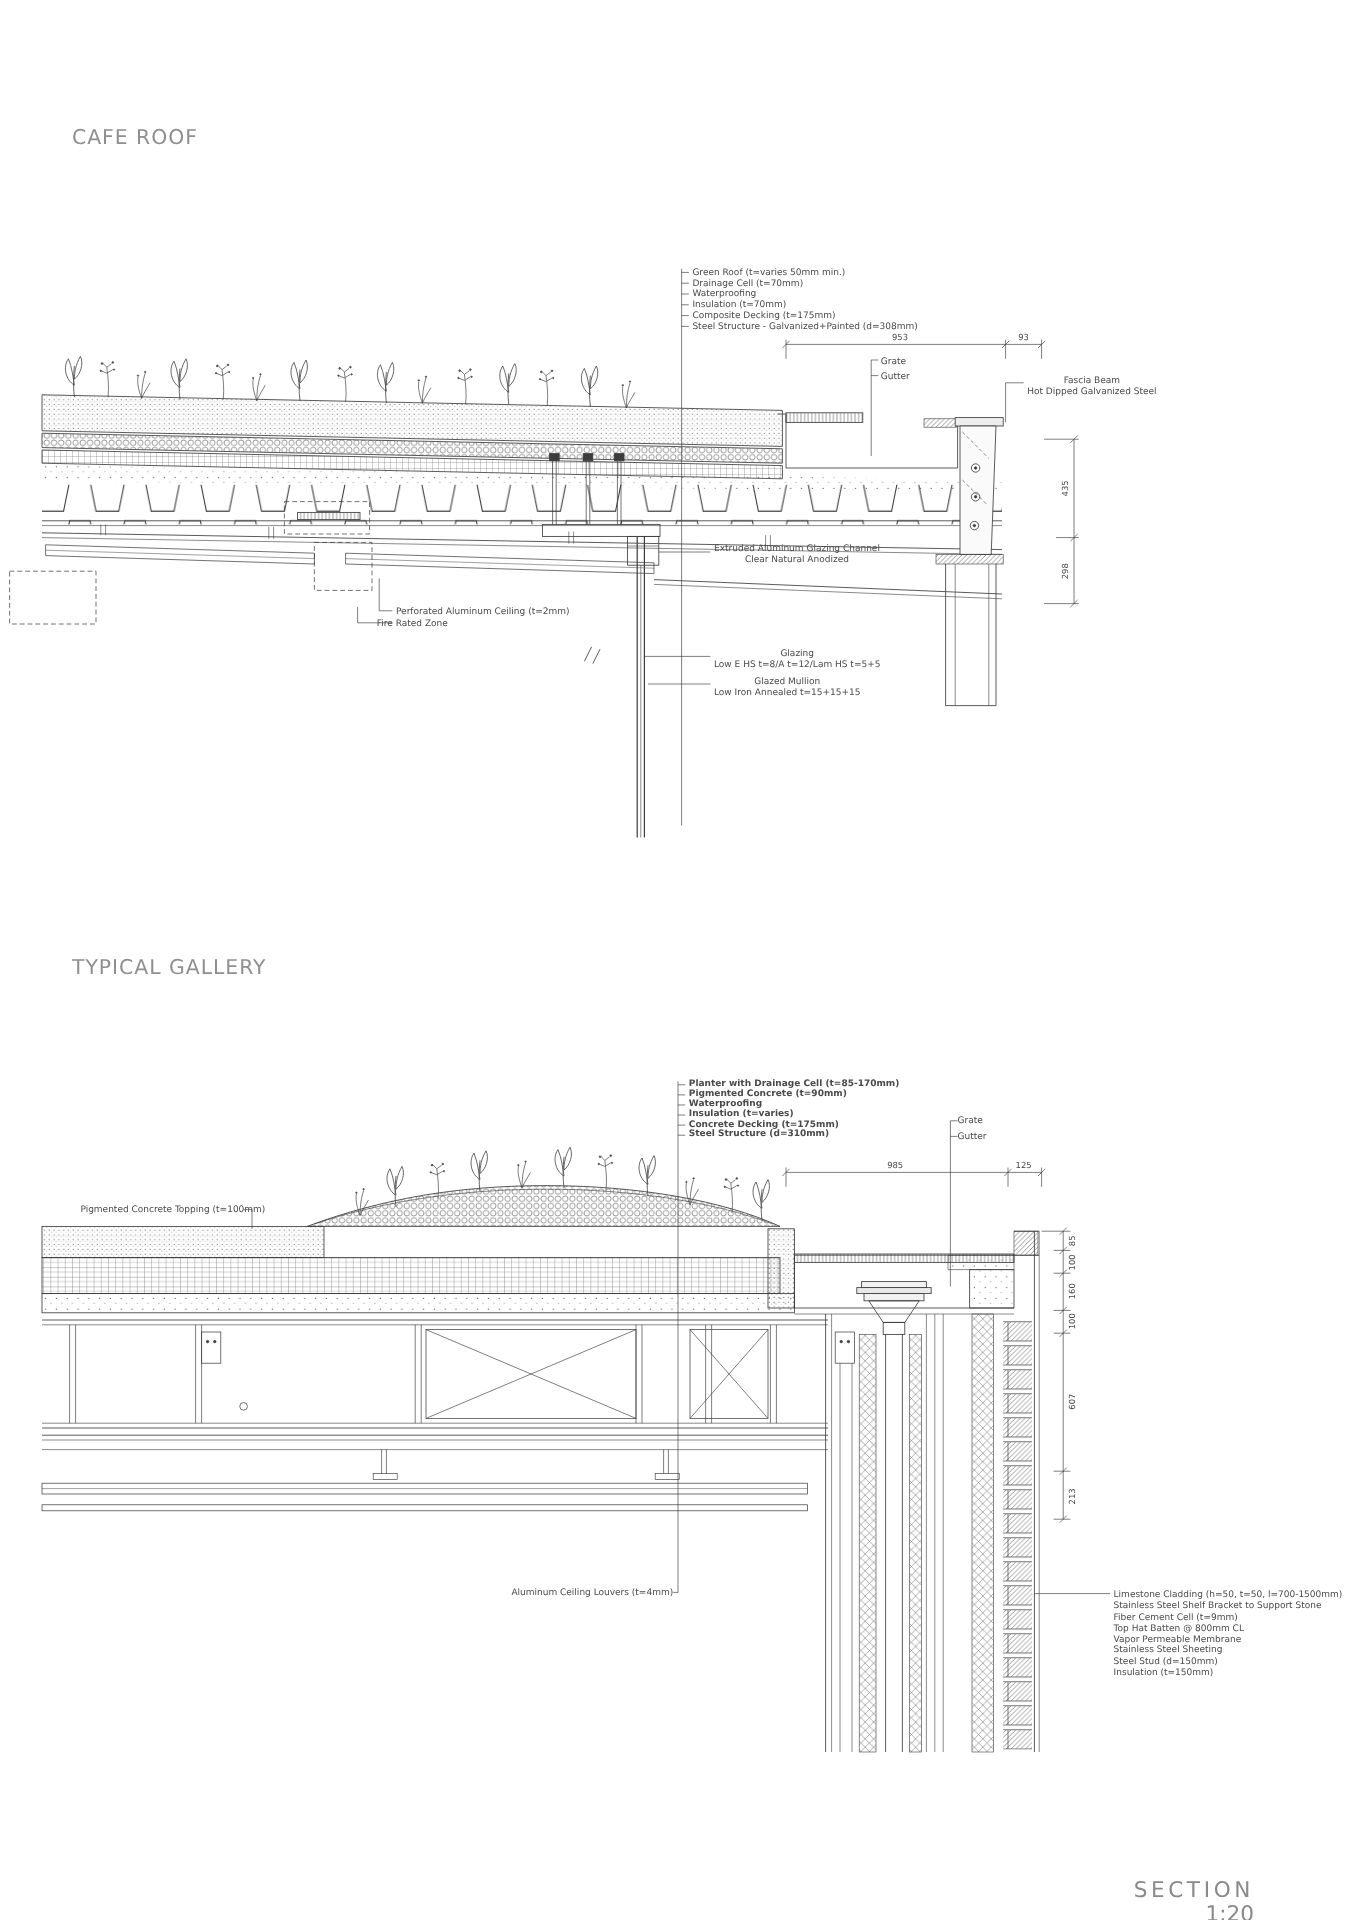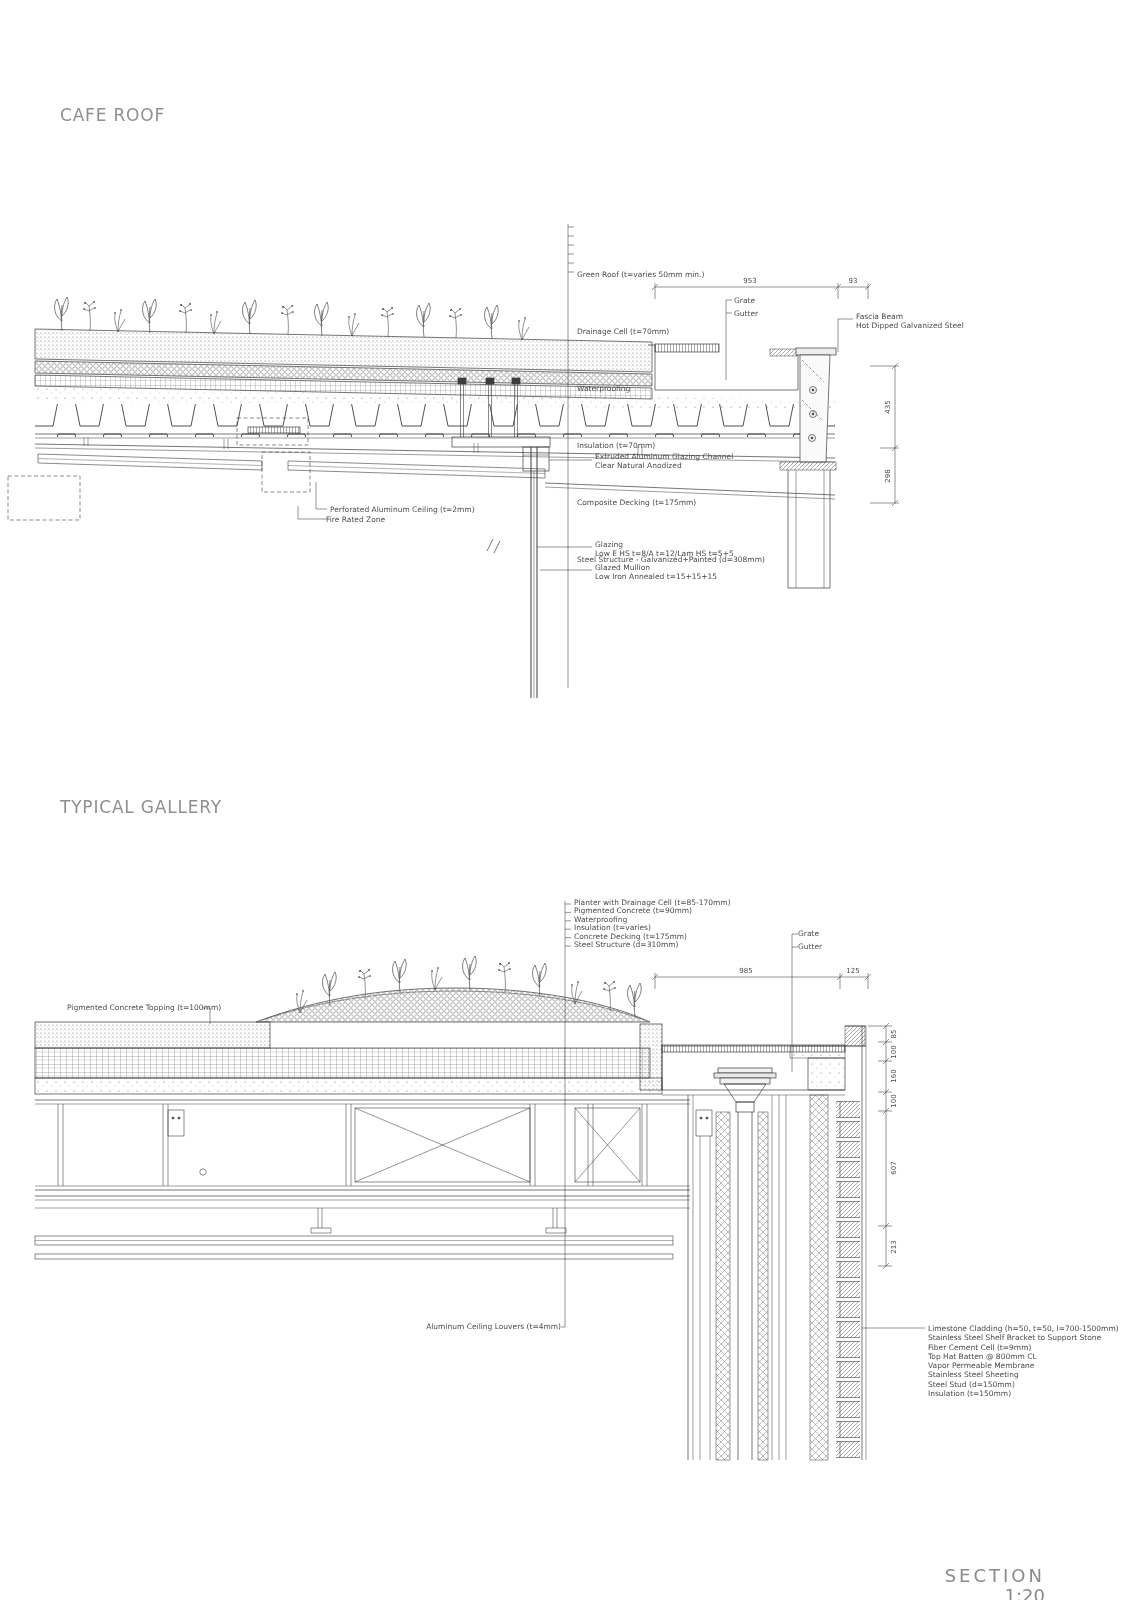--- a/index.html
+++ b/index.html
@@ -1,24 +1,24 @@
 <!DOCTYPE html>
 <html><head>
 <meta charset="utf-8">
 <style>
   html,body{margin:0;padding:0;background:#ffffff;}
   #sheet{position:relative;width:1131px;height:1600px;background:#fff;overflow:hidden;
          font-family:"DejaVu Sans", sans-serif;}
   svg{position:absolute;left:0;top:0;}
   .title{position:absolute;font-size:17px;letter-spacing:.8px;color:#8f8f8f;white-space:nowrap;}
-  .lbl{position:absolute;font-size:7.5px;line-height:9px;color:#4a4a4a;white-space:nowrap;}
+  .lbl{position:absolute;font-size:7.5px;line-height:9px;color:#4a4a4a;white-space:nowrap;text-align:center;}
   .stack{position:absolute;color:#4a4a4a;white-space:nowrap;}
   .stack div{font-size:7.5px;}
-  .stack.cafe div{line-height:9px;margin-top:48px;}
-  .stack.gal div{line-height:8.4px;}
+  .stack.cafe div{line-height:9px;}
+  .stack.gal div{line-height:8.4px;font-weight:bold;}
   .stack.wall div{line-height:9.3px;}
   .sec{position:absolute;right:86px;top:1537px;text-align:right;color:#8a8a8a;}
   .sec .l1{font-size:18px;letter-spacing:3px;line-height:20px;margin-top:29px;}
   .sec .l2{font-size:18px;line-height:20px;}
 </style>
 </head>
 <body>
 
 <div id="sheet">
 
@@ -369,21 +369,21 @@
   <div>Fascia Beam</div>
   <div>Hot Dipped Galvanized Steel</div>
 </div>
 
 <div class="lbl" style="left:595px;top:452px">
   <div>Extruded Aluminum Glazing Channel</div>
   <div>Clear Natural Anodized</div>
 </div>
 
 <div class="lbl" style="left:330px;top:505px">Perforated Aluminum Ceiling (t=2mm)</div>
-<div class="lbl" style="left:326px;top:515px">Fire Rated Zone</div>
+<div class="lbl" style="left:314px;top:515px">Fire Rated Zone</div>
 
 <div class="lbl" style="left:595px;top:540px">
   <div>Glazing</div>
   <div>Low E HS t=8/A t=12/Lam HS t=5+5</div>
 </div>
 
 <div class="lbl" style="left:595px;top:563px">
   <div>Glazed Mullion</div>
   <div>Low Iron Annealed t=15+15+15</div>
 </div>

